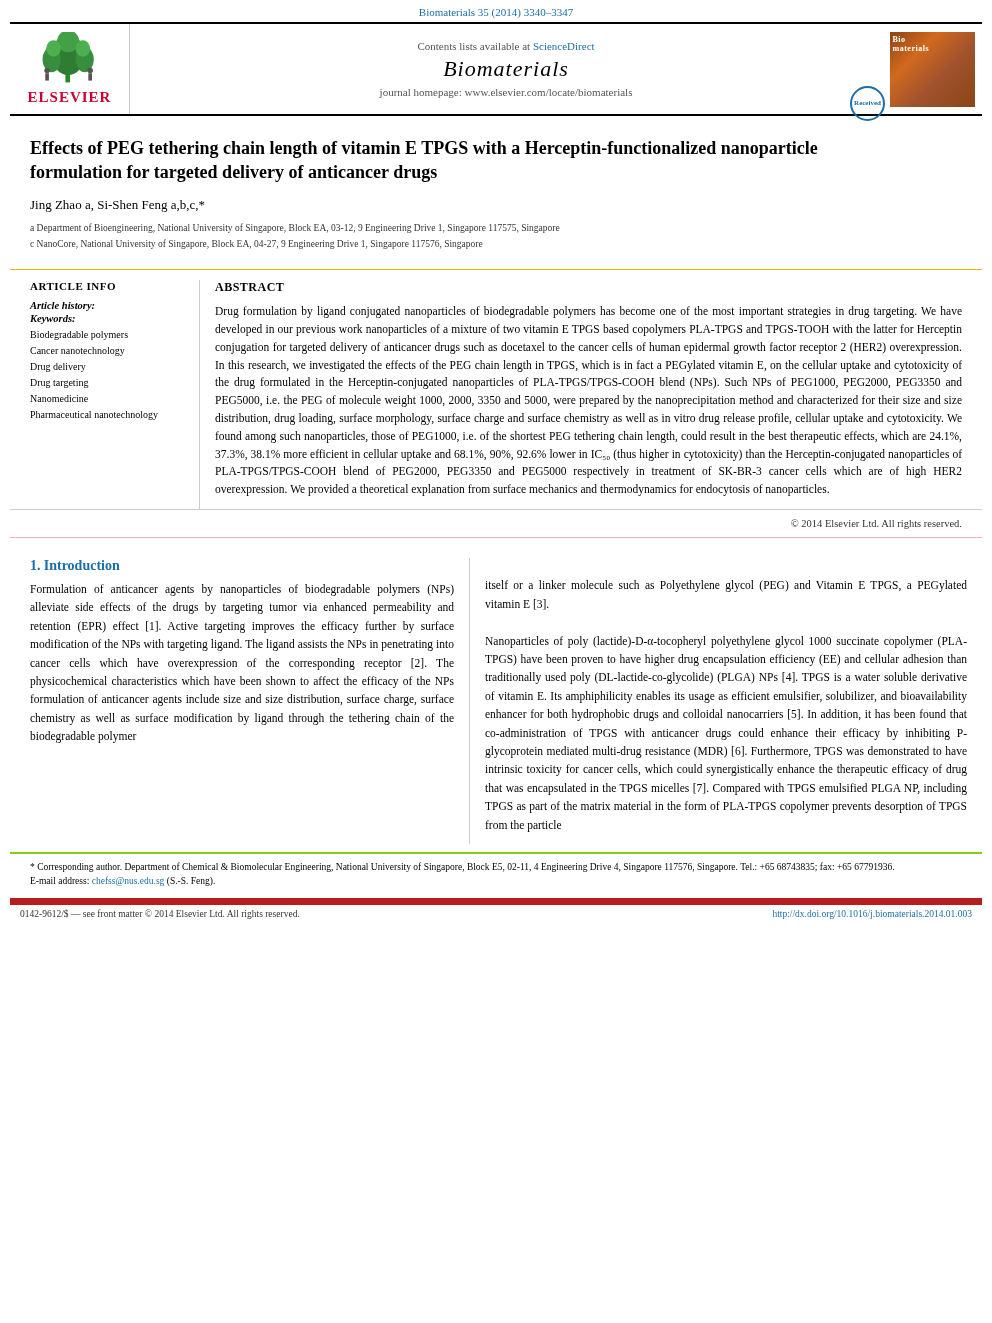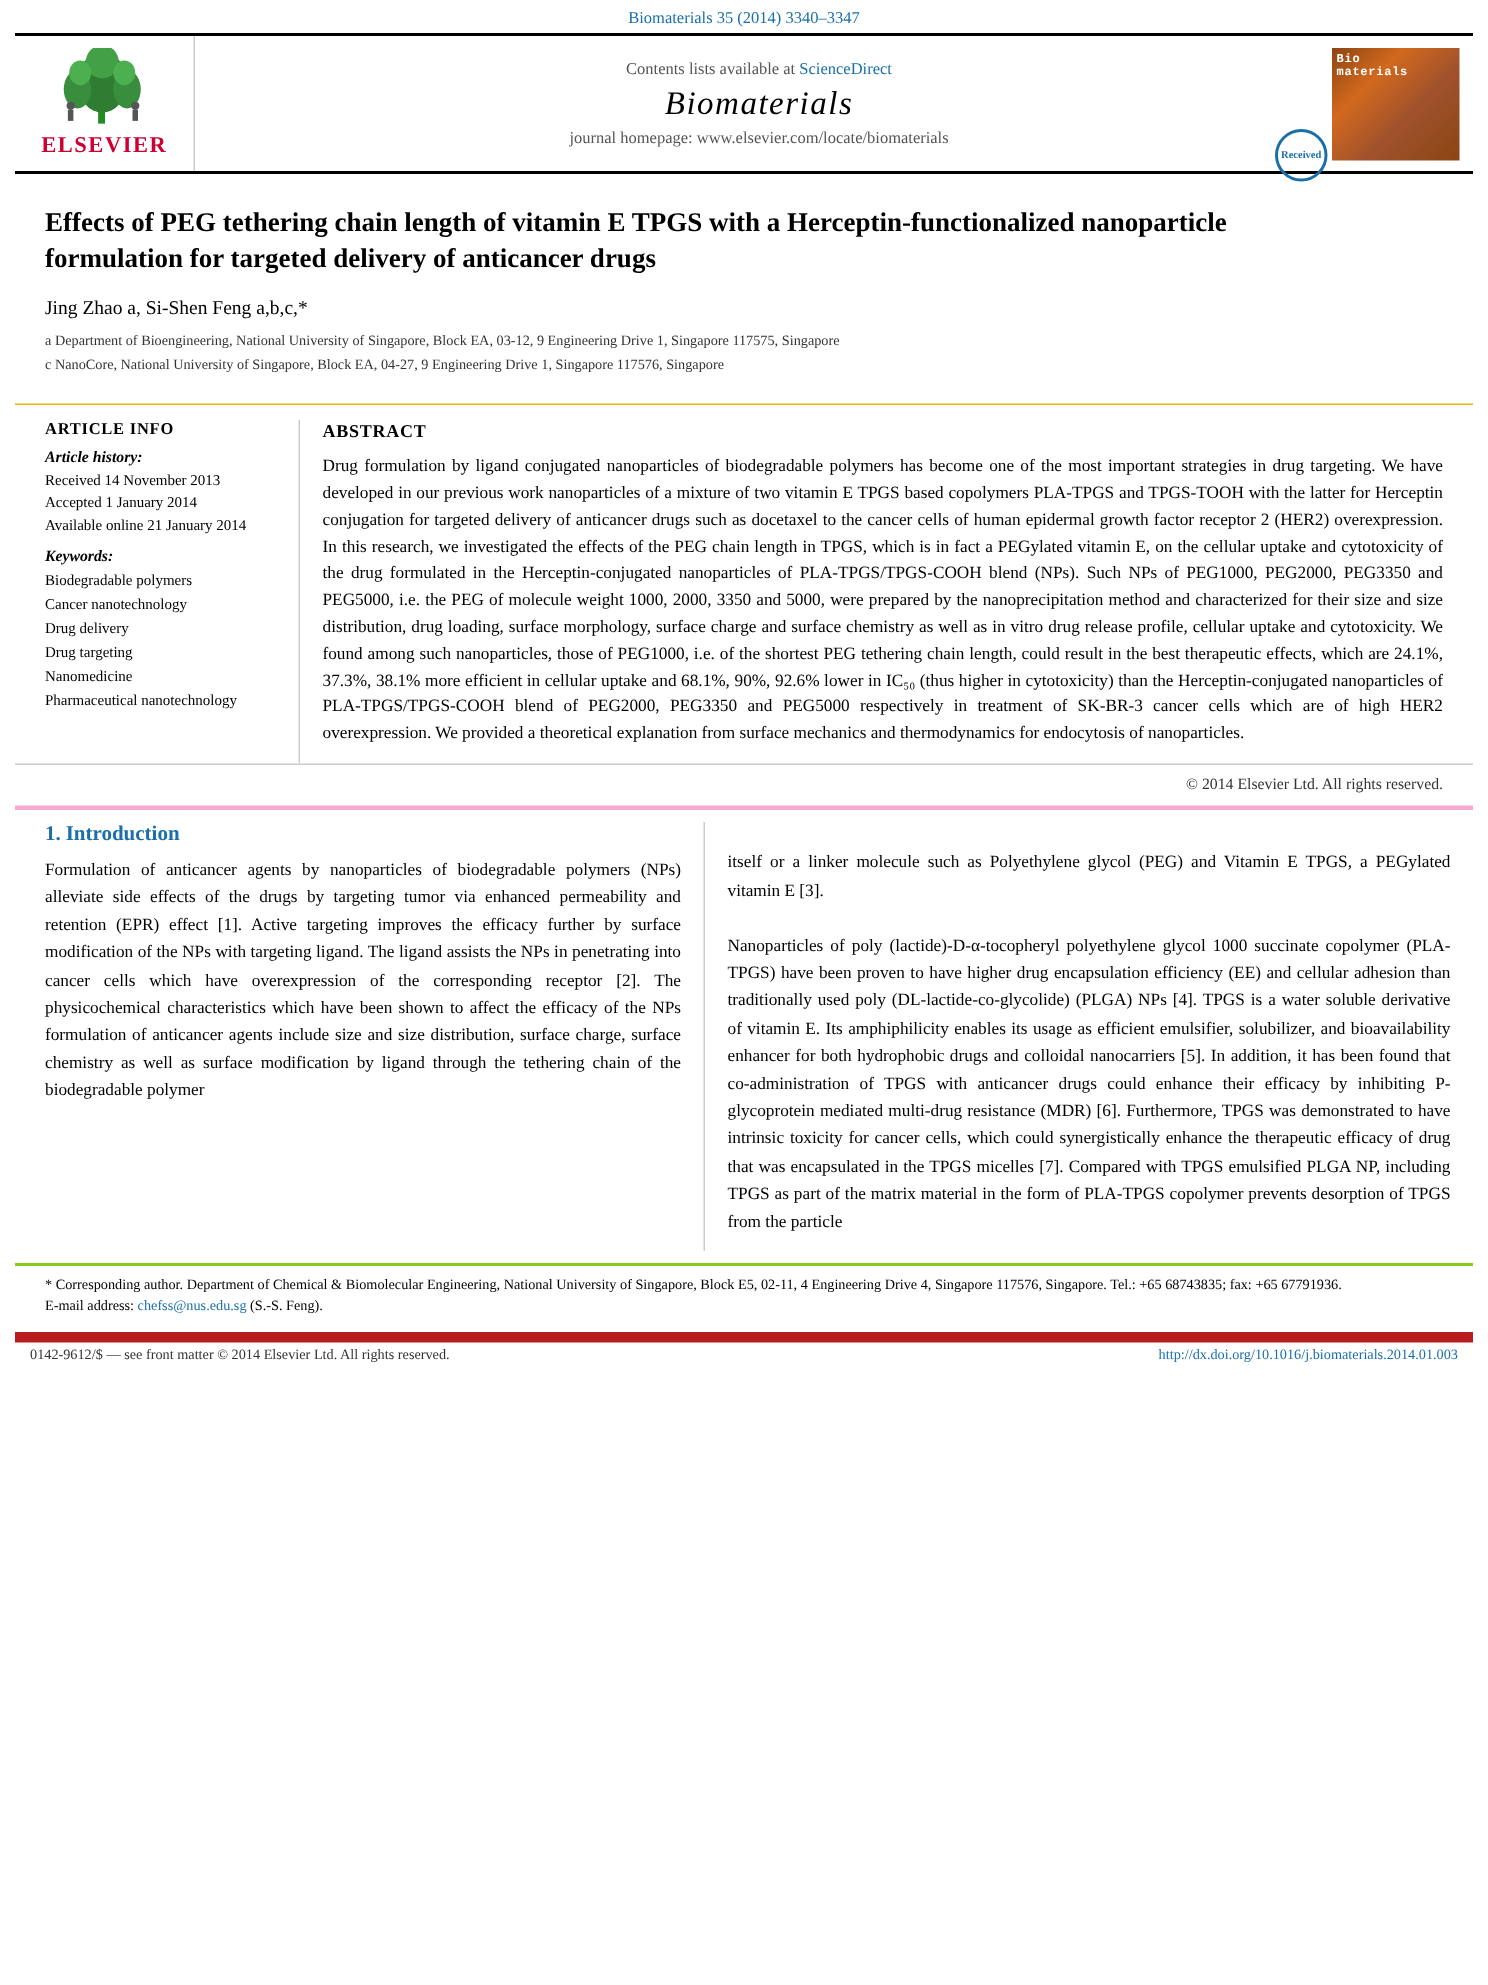--- a/index.html
+++ b/index.html
@@ -73,23 +73,22 @@
       margin-bottom: 4px;
     }
     .journal-homepage {
       font-size: 11px;
       color: #555;
     }
     .header-logo-right {
       width: 100px;
       display: flex;
       align-items: center;
-      justify-content: flex-start;
+      justify-content: center;
       padding: 6px;
-      font-family: Liberation Mono, monospace;
     }
     .biomaterials-cover {
       width: 85px;
       height: 75px;
       background: linear-gradient(135deg, #8B4513 0%, #D2691E 30%, #A0522D 60%, #8B4513 100%);
       display: flex;
       align-items: flex-start;
       justify-content: flex-start;
       padding: 3px;
       font-size: 8px;
@@ -205,22 +204,22 @@
       text-align: right;
       font-size: 10.5px;
       color: #333;
       padding: 8px 20px 8px 0;
       border-top: 1px solid #ccc;
       margin: 0 10px;
     }
     .main-content {
       display: flex;
       margin: 0 10px;
-      border-top: 3px solid #f9a8d4;
-      padding-top: 8px;
+      border-top: 1px solid #f9a8d4;
+      padding-top: 20px;
     }
     .col-left {
       width: 460px;
       padding: 0 15px 10px 20px;
       border-right: 1px solid #ccc;
     }
     .col-right {
       flex: 1;
       padding: 0 15px 10px 15px;
     }
@@ -328,25 +327,20 @@
     <div>a Department of Bioengineering, National University of Singapore, Block EA, 03-12, 9 Engineering Drive 1, Singapore 117575, Singapore</div>
     <div>c NanoCore, National University of Singapore, Block EA, 04-27, 9 Engineering Drive 1, Singapore 117576, Singapore</div>
   </div>
 </div>
 
 <div class="two-col">
 
   <div class="article-info">
     <div class="info-heading">Article Info</div>
     <div class="info-label">Article history:</div>
-    <div class="info-dates">
-      <div>Received 14 November 2013</div>
-      <div>Accepted 1 January 2014</div>
-      <div>Available online 21 January 2014</div>
-    </div>
     <div class="keywords-heading">Keywords:</div>
     <div class="keyword-item">Biodegradable polymers</div>
     <div class="keyword-item">Cancer nanotechnology</div>
     <div class="keyword-item">Drug delivery</div>
     <div class="keyword-item">Drug targeting</div>
     <div class="keyword-item">Nanomedicine</div>
     <div class="keyword-item">Pharmaceutical nanotechnology</div>
   </div>
 
   <div class="abstract-section">

